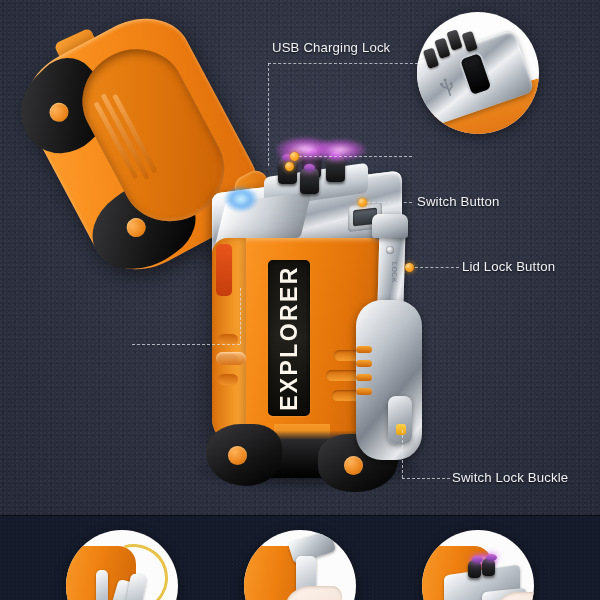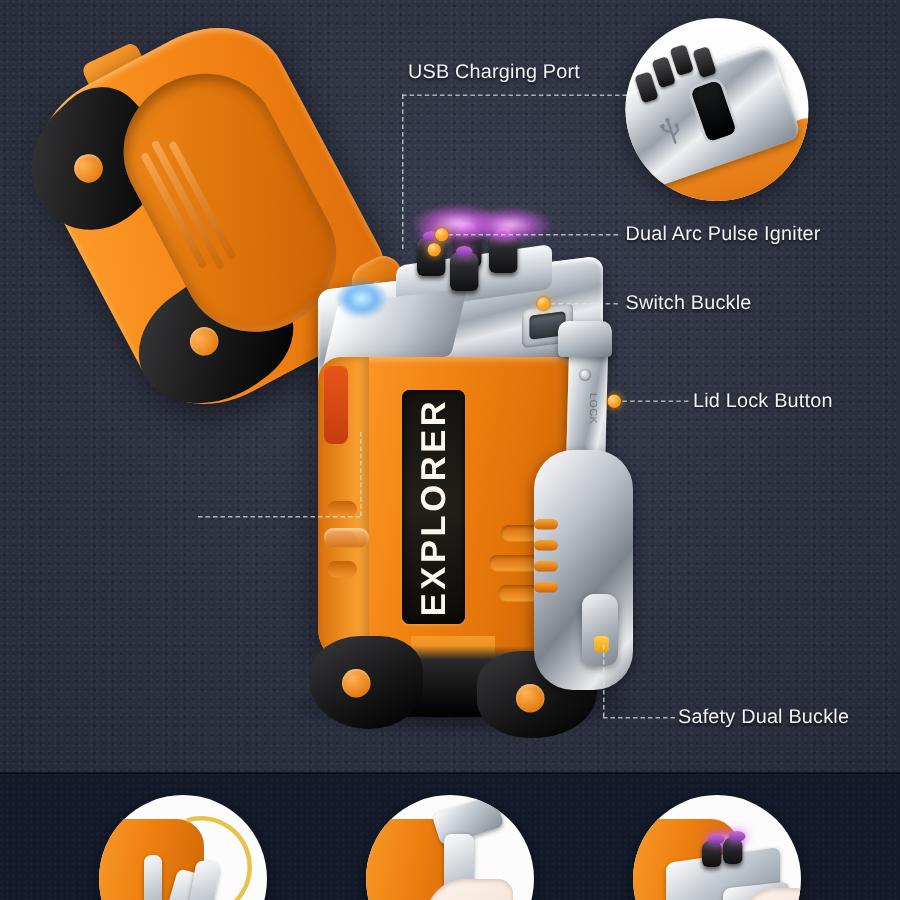--- a/index.html
+++ b/index.html
@@ -448,43 +448,42 @@
       </div>
     </div>
     <div class="usb-pins">
       <div class="pin" style="left:2px;top:12px;"></div>
       <div class="pin" style="left:16px;top:6px;"></div>
       <div class="pin" style="left:30px;top:2px;"></div>
       <div class="pin" style="left:44px;top:8px;"></div>
     </div>
   </div>
 
-  <div class="lbl" style="left:272px;top:38px;">USB Charging Port</div>
+  <div class="lbl" style="left:272px;top:38px;">USB Charging Lock</div>
   <div class="lead" style="left:268px;top:63px;width:150px;"></div>
   <div class="leadv" style="left:268px;top:63px;height:103px;"></div>
   <div class="dot" style="left:285px;top:162px;"></div>
 
-  <div class="lbl" style="left:417px;top:146px;">Dual Arc Pulse Igniter</div>
   <div class="lead" style="left:299px;top:156px;width:113px;"></div>
   <div class="dot" style="left:290px;top:152px;"></div>
 
-  <div class="lbl" style="left:417px;top:192px;">Switch Buckle</div>
+  <div class="lbl" style="left:417px;top:192px;">Switch Button</div>
   <div class="lead" style="left:367px;top:202px;width:45px;"></div>
   <div class="dot" style="left:358px;top:198px;"></div>
 
   <div class="lbl" style="left:462px;top:257px;">Lid Lock Button</div>
   <div class="lead" style="left:415px;top:267px;width:44px;"></div>
   <div class="dot" style="left:405px;top:263px;"></div>
 
   <div class="lbl two" style="left:58px;top:331px;">
   </div>
   <div class="lead" style="left:132px;top:344px;width:108px;"></div>
   <div class="leadv" style="left:240px;top:288px;height:56px;"></div>
 
-  <div class="lbl" style="left:452px;top:468px;">Safety Dual Buckle</div>
+  <div class="lbl" style="left:452px;top:468px;">Switch Lock Buckle</div>
   <div class="lead" style="left:402px;top:478px;width:48px;"></div>
   <div class="leadv" style="left:402px;top:430px;height:48px;"></div>
 
   <div class="sc one">
     <div class="orange-chunk"></div>
     <div class="arrow-arc"></div>
     <div class="chrome-bit" style="left:44px;top:50px;width:18px;height:62px;transform:rotate(16deg);"></div>
     <div class="chrome-bit" style="left:60px;top:44px;width:16px;height:58px;transform:rotate(10deg);"></div>
     <div class="chrome-bit" style="left:30px;top:40px;width:12px;height:58px;"></div>
   </div>

